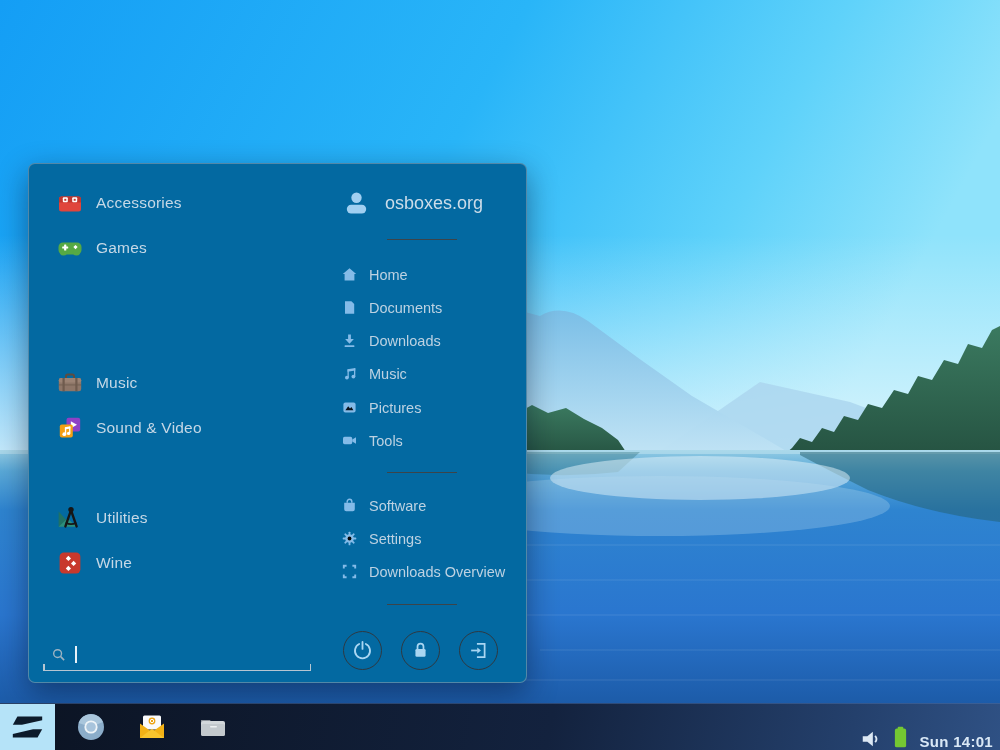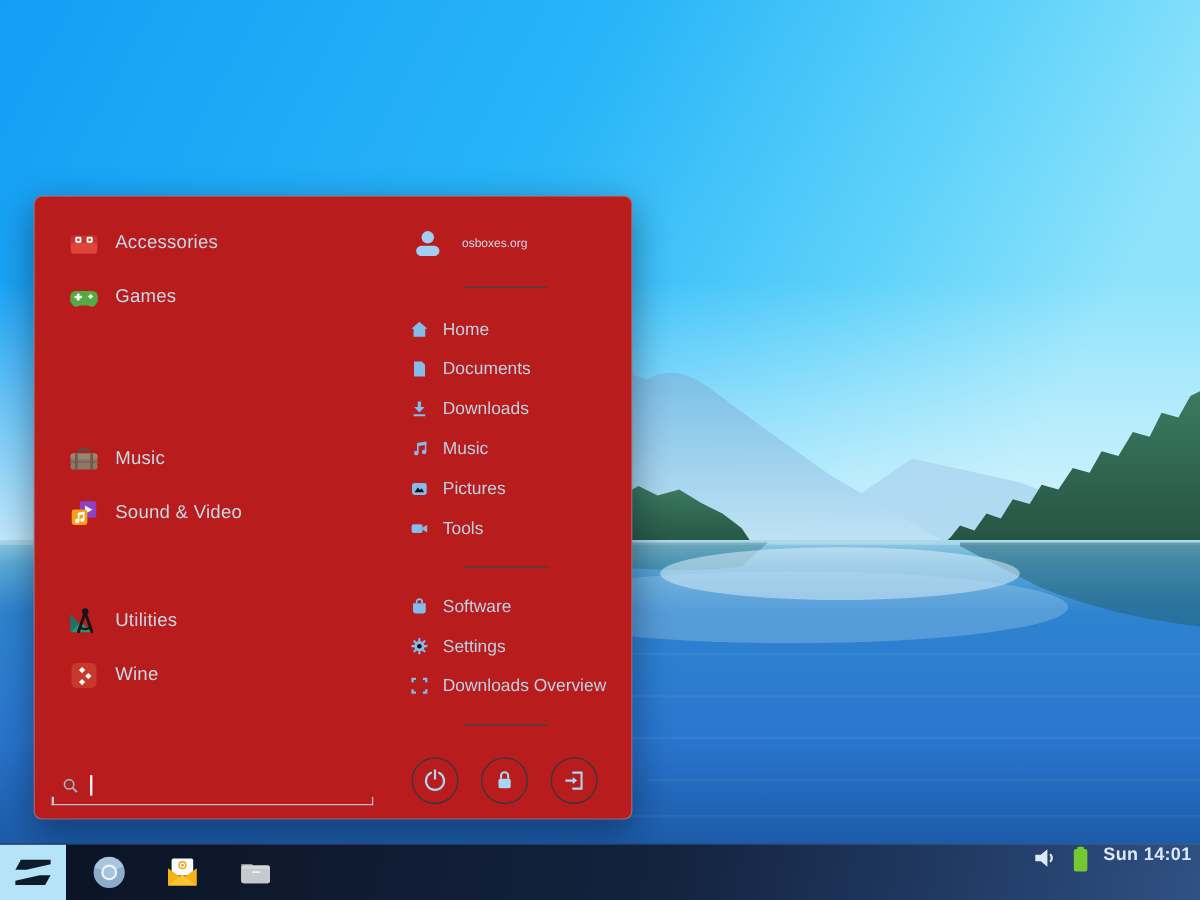--- a/index.html
+++ b/index.html
@@ -1,40 +1,40 @@
 <!DOCTYPE html>
 <html><head>
 <meta charset="utf-8">
 <style>
   html,body{margin:0;padding:0}
   body{width:1000px;height:750px;overflow:hidden;position:relative;background:#000;
        font-family:"Liberation Sans",sans-serif;}
   .wallpaper{position:absolute;left:0;top:0;width:1000px;height:750px;display:block}
 
   
-  .menu{position:absolute;left:28px;top:163px;width:499px;height:520px;background:#b91c1c;
+  .menu{position:absolute;left:28px;top:163px;width:499px;height:520px;background:#0369a1;
         border:1px solid rgba(148,163,175,0.55);border-radius:7px;box-sizing:border-box;
         box-shadow:0 10px 30px rgba(0,15,40,0.45);}
   .cat-row{position:absolute;left:27px;width:262px;height:45px;display:flex;align-items:center;gap:12px;}
   .cat-row svg{width:28px;height:28px;flex:0 0 28px}
   .cat-label{font-size:15.5px;color:#c6d8e6;letter-spacing:.2px}
   .r0{top:16px}.r1{top:61px}.r2{top:106px}.r3{top:151px}.r4{top:196px}
   .r5{top:241px}.r6{top:286px}.r7{top:331px}.r8{top:376px}
 
   .search{position:absolute;left:14px;top:478px;width:268px;height:29px;
           border-bottom:1.5px solid #b6c6d2;display:flex;align-items:center;gap:9px;
           padding:0 0 3px 9px;box-sizing:border-box;}
   .search::before,.search::after{content:"";position:absolute;bottom:-1px;width:1.5px;height:7px;background:#b6c6d2}
   .search::before{left:0}.search::after{right:0}
   .search svg{width:14px;height:14px}
   .caret{width:2px;height:17px;background:#e8f1f8}
 
   .user-row{position:absolute;left:314px;top:23px;height:32px;display:flex;align-items:center;gap:15px;}
   .user-row svg{width:27px;height:27px}
-  .user-name{font-size:10px;color:#ccdce9}
+  .user-name{font-size:18px;color:#ccdce9}
   .divider{position:absolute;left:358px;width:70px;height:1px;background:#3c4449}
   .d1{top:75px}.d2{top:308px}.d3{top:440px}
 
   .place-row{position:absolute;left:313px;height:33px;width:190px;display:flex;align-items:center;gap:12px;}
   .place-row svg{width:15px;height:15px;flex:0 0 15px}
   .place-label{font-size:14.5px;color:#bdd2e2}
   .p0{top:94px}.p1{top:127px}.p2{top:160px}.p3{top:193px}.p4{top:227px}.p5{top:260px}
   .s0{top:325px}.s1{top:358px}.s2{top:391px}
 
   .actions{position:absolute;left:314px;top:467px;display:flex;gap:19px}
@@ -47,21 +47,21 @@
            background:linear-gradient(100deg,#0b1322 0%,#13223e 55%,#24406c 85%,#2f5184 100%);
            border-top:1px solid rgba(70,110,170,0.5);box-sizing:border-box;}
   .zorin-btn{width:55px;background:#b5e3f8;border:none;padding:0;cursor:pointer;
              display:flex;align-items:center;justify-content:center}
   .zorin-btn svg{width:33px;height:24px}
   .tb-apps{display:flex;margin-left:5px}
   .tb-app{width:61px;background:transparent;border:none;padding:0;cursor:pointer;
           display:flex;align-items:center;justify-content:center}
   .tb-app svg{width:30px;height:30px}
   .tb-spacer{flex:1}
-  .tb-status{display:flex;align-items:flex-start;gap:11px;padding-right:7px}
+  .tb-status{display:flex;align-items:flex-end;gap:11px;padding-right:7px}
   .tb-status .vol svg{width:22px;height:22px;display:block}
   .tb-status .bat svg{width:15px;height:25px;display:block}
   .clock{font-size:15px;font-weight:bold;color:#d9e8f6;letter-spacing:.3px}
 </style>
 </head>
 <body>
 
 <svg class="wallpaper" viewBox="0 0 1000 750" preserveAspectRatio="none">
   <defs>
     <linearGradient id="sky" x1="0" y1="0" x2="1" y2="0.25">

